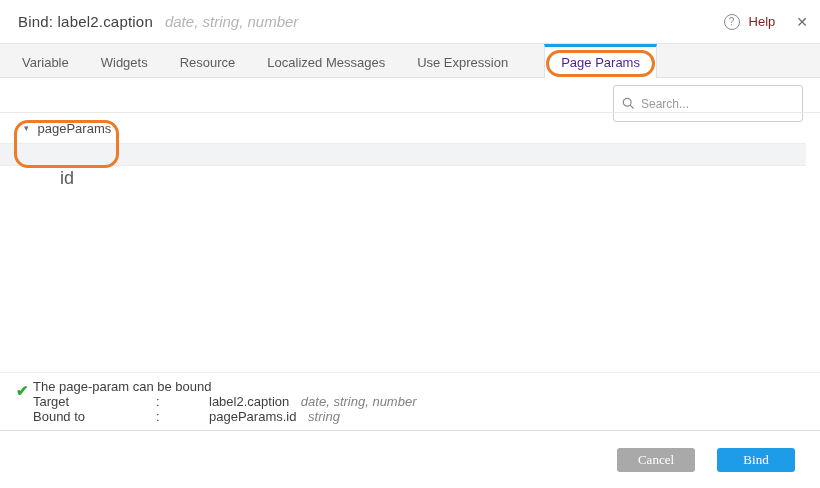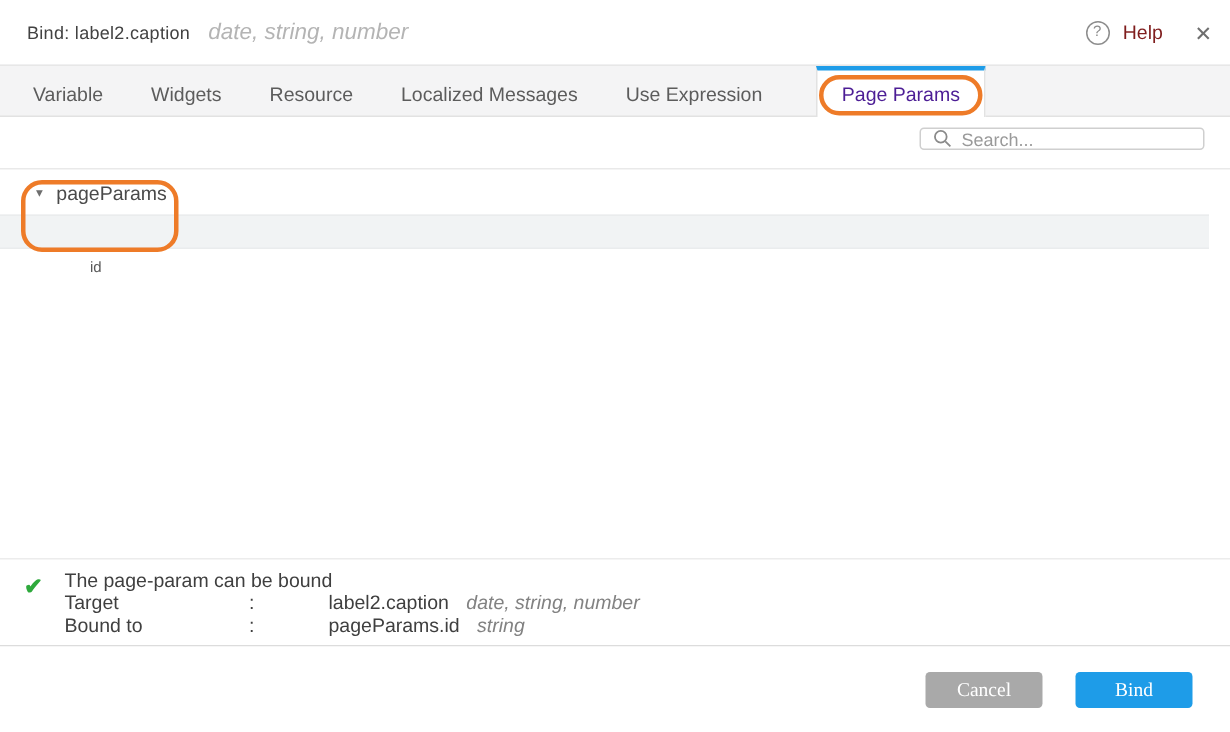--- a/index.html
+++ b/index.html
@@ -4,62 +4,62 @@
 <style>
   * { margin: 0; padding: 0; box-sizing: border-box; }
   html, body { width: 820px; height: 488px; background: #fff; }
   body { font-family: "Liberation Sans", sans-serif; color: #3f3f3f; position: relative; overflow: hidden; }
 
   .dialog { position: absolute; inset: 0; background: #fff; }
 
   
   .header { position: absolute; top: 0; left: 0; right: 0; height: 43px; background: #fff; }
   .title-wrap { position: absolute; left: 18px; top: 0; height: 43px; display: flex; align-items: center; }
-  .title { font-size: 12px; color: #424242; letter-spacing: .2px; }
+  .title { font-size: 15px; color: #424242; letter-spacing: .2px; }
   .subtitle { font-size: 15px; font-style: italic; color: #b4b4b4; margin-left: 12px; }
   .header-right { position: absolute; right: 12px; top: 0; height: 43px; display: flex; align-items: center; gap: 9px; }
   .help-icon { width: 16px; height: 16px; border: 1.4px solid #8d8d8d; border-radius: 50%; color: #8d8d8d;
                font-size: 10px; display: flex; align-items: center; justify-content: center; cursor: pointer; }
   .help-label { font-size: 13px; color: #7f1d1d; cursor: pointer; text-align: right; }
   .close-icon { font-size: 14px; color: #6f6f6f; margin-left: 12px; cursor: pointer; }
 
   
   .tabbar { position: absolute; top: 43px; left: 0; right: 0; height: 35px; background: #f4f4f5;
             border-top: 1px solid #e7e7e7; border-bottom: 1px solid #e2e2e2; display: flex; padding-left: 6px; }
   .tab { position: relative; font-size: 13px; color: #5c5c5c; padding: 0 16px; line-height: 31px;
          border-top: 3px solid transparent; cursor: pointer; white-space: nowrap; }
   .tab.active { background: #fff; color: #4c1d95; border-top: 3px solid #1e9ce8;
                 border-left: 1px solid #e2e2e2; border-right: 1px solid #e2e2e2; margin-bottom: -1px; margin-left: 20px; }
   .tab-annotation { position: absolute; left: 1px; right: 1px; top: 3px; bottom: 1px;
                     border: 3px solid #ee7b28; border-radius: 15px; pointer-events: none; }
 
   
   .content { position: absolute; top: 79px; left: 0; right: 0; bottom: 58px; background: #fff; }
-  .searchbox { position: absolute; top: 6px; right: 17px; width: 190px; height: 15px;
+  .searchbox { position: absolute; top: 6px; right: 17px; width: 190px; height: 37px;
                border: 1px solid #cfcfcf; border-radius: 3px; background: #fff; display: flex; align-items: center; }
   .search-icon { margin: 0 6px 0 8px; flex: 0 0 auto; display: flex; }
   .search-input { border: 0; outline: 0; flex: 1; font-size: 12px; color: #555; background: transparent;
                   font-family: "Liberation Sans", sans-serif; }
   .search-input::placeholder { color: #9a9a9a; }
 
   .tree { position: absolute; top: 33px; left: 0; right: 0; border-top: 1px solid #e9e9e9; }
   .tree-root-row { height: 30px; display: flex; align-items: center; padding-left: 24px; cursor: pointer; }
   .caret { font-size: 9px; color: #6e6e6e; margin-right: 9px; }
   .tree-root-label { font-size: 13px; color: #4a4a4a; }
   .tree-child-row { height: 23px; margin-right: 14px; background: #f1f3f4;
                     border-top: 1px solid #eaeCED; border-top: 1px solid #eaeced; border-bottom: 1px solid #eaeced;
                     display: flex; align-items: center; padding-left: 60px; cursor: pointer; }
-  .tree-child-label { font-size: 10px; color: #5a5a5a; margin-top: 47px; }
+  .tree-child-label { font-size: 18px; color: #5a5a5a; margin-top: 47px; }
   .tree-annotation { position: absolute; left: 14px; top: 7px; width: 105px; height: 48px;
                      border: 3px solid #ee7b28; border-radius: 14px; pointer-events: none; }
 
   
   .status { position: absolute; left: 0; right: 0; top: 372px; height: 58px; border-top: 1px solid #ececec; background: #fff; }
   .check-icon { position: absolute; left: 16px; top: 9px; color: #2ea93c; font-size: 15px; font-weight: bold; }
-  .status-text { position: absolute; left: 43px; top: 6px; font-size: 13px; line-height: 15px; color: #3f3f3f; }
+  .status-text { position: absolute; left: 33px; top: 6px; font-size: 13px; line-height: 15px; color: #3f3f3f; }
   .status-row { display: grid; grid-template-columns: 90px 20px auto; gap: 33px; }
   .status-value-wrap { white-space: nowrap; }
   .status-type { font-style: italic; color: #828282; margin-left: 8px; }
 
   
   .footer-sep { position: absolute; left: 0; right: 0; top: 430px; border-top: 1px solid #dcdcdc; }
   .footer { position: absolute; left: 0; right: 0; bottom: 0; height: 57px; background: #fff; }
   .btn { position: absolute; top: 17px; width: 78px; height: 24px; border: 0; border-radius: 3px;
          color: #fff; font-size: 13px; font-family: Liberation Serif, serif; cursor: pointer;
          display: flex; align-items: center; justify-content: center; }

